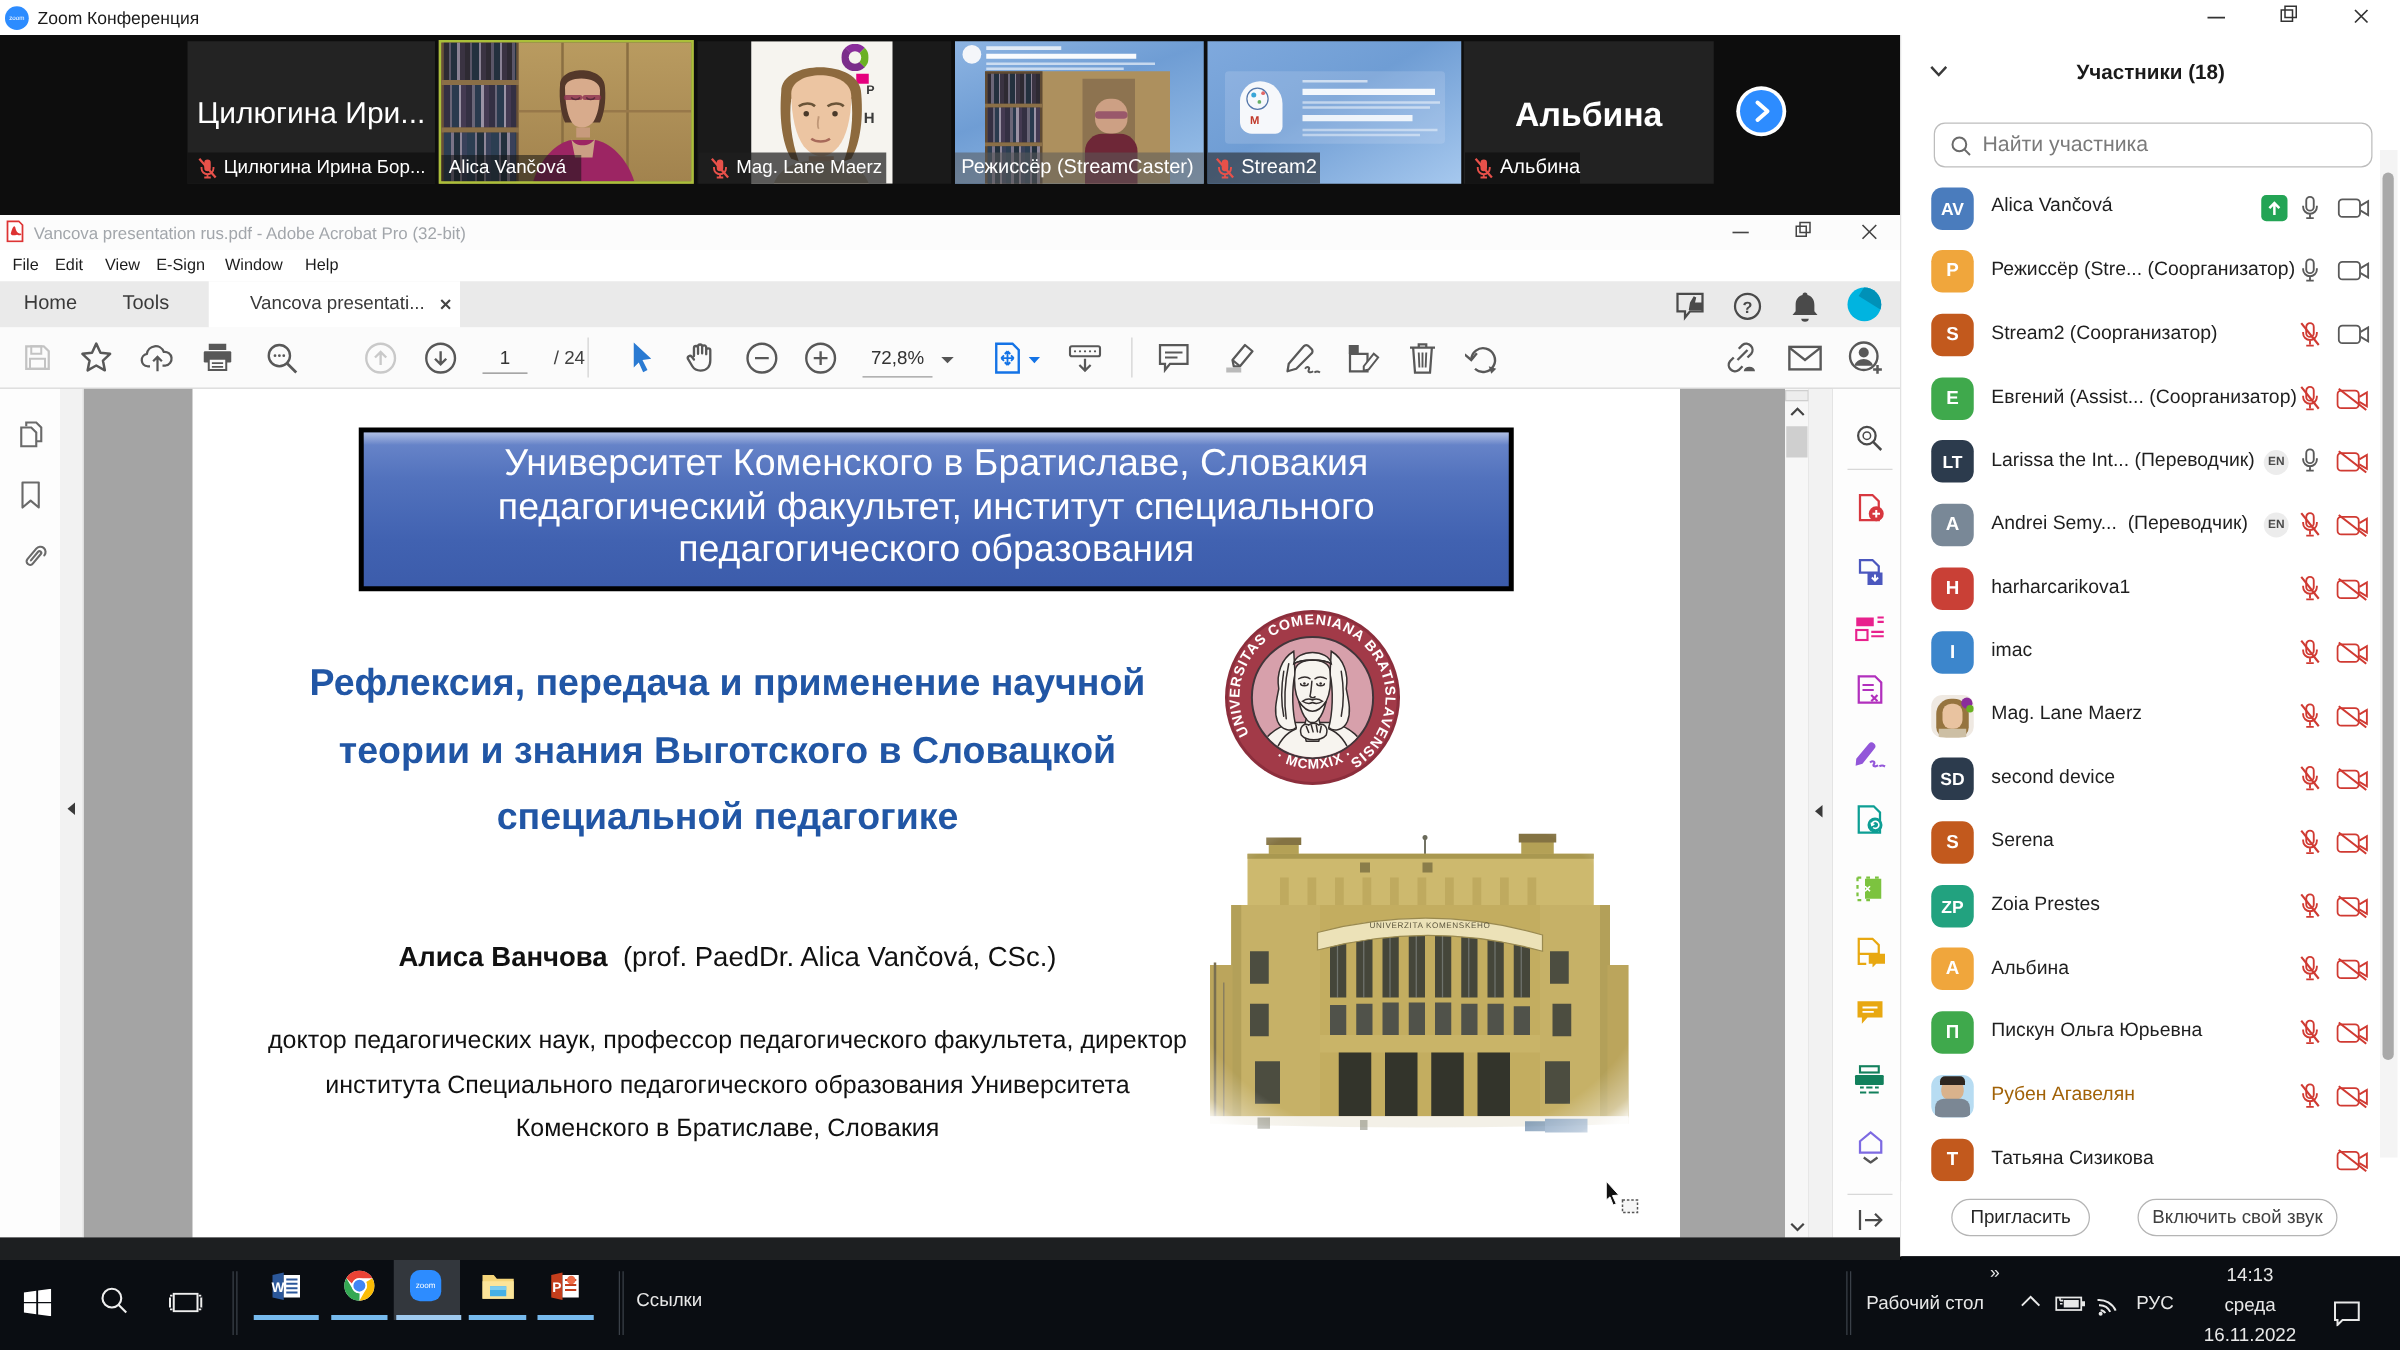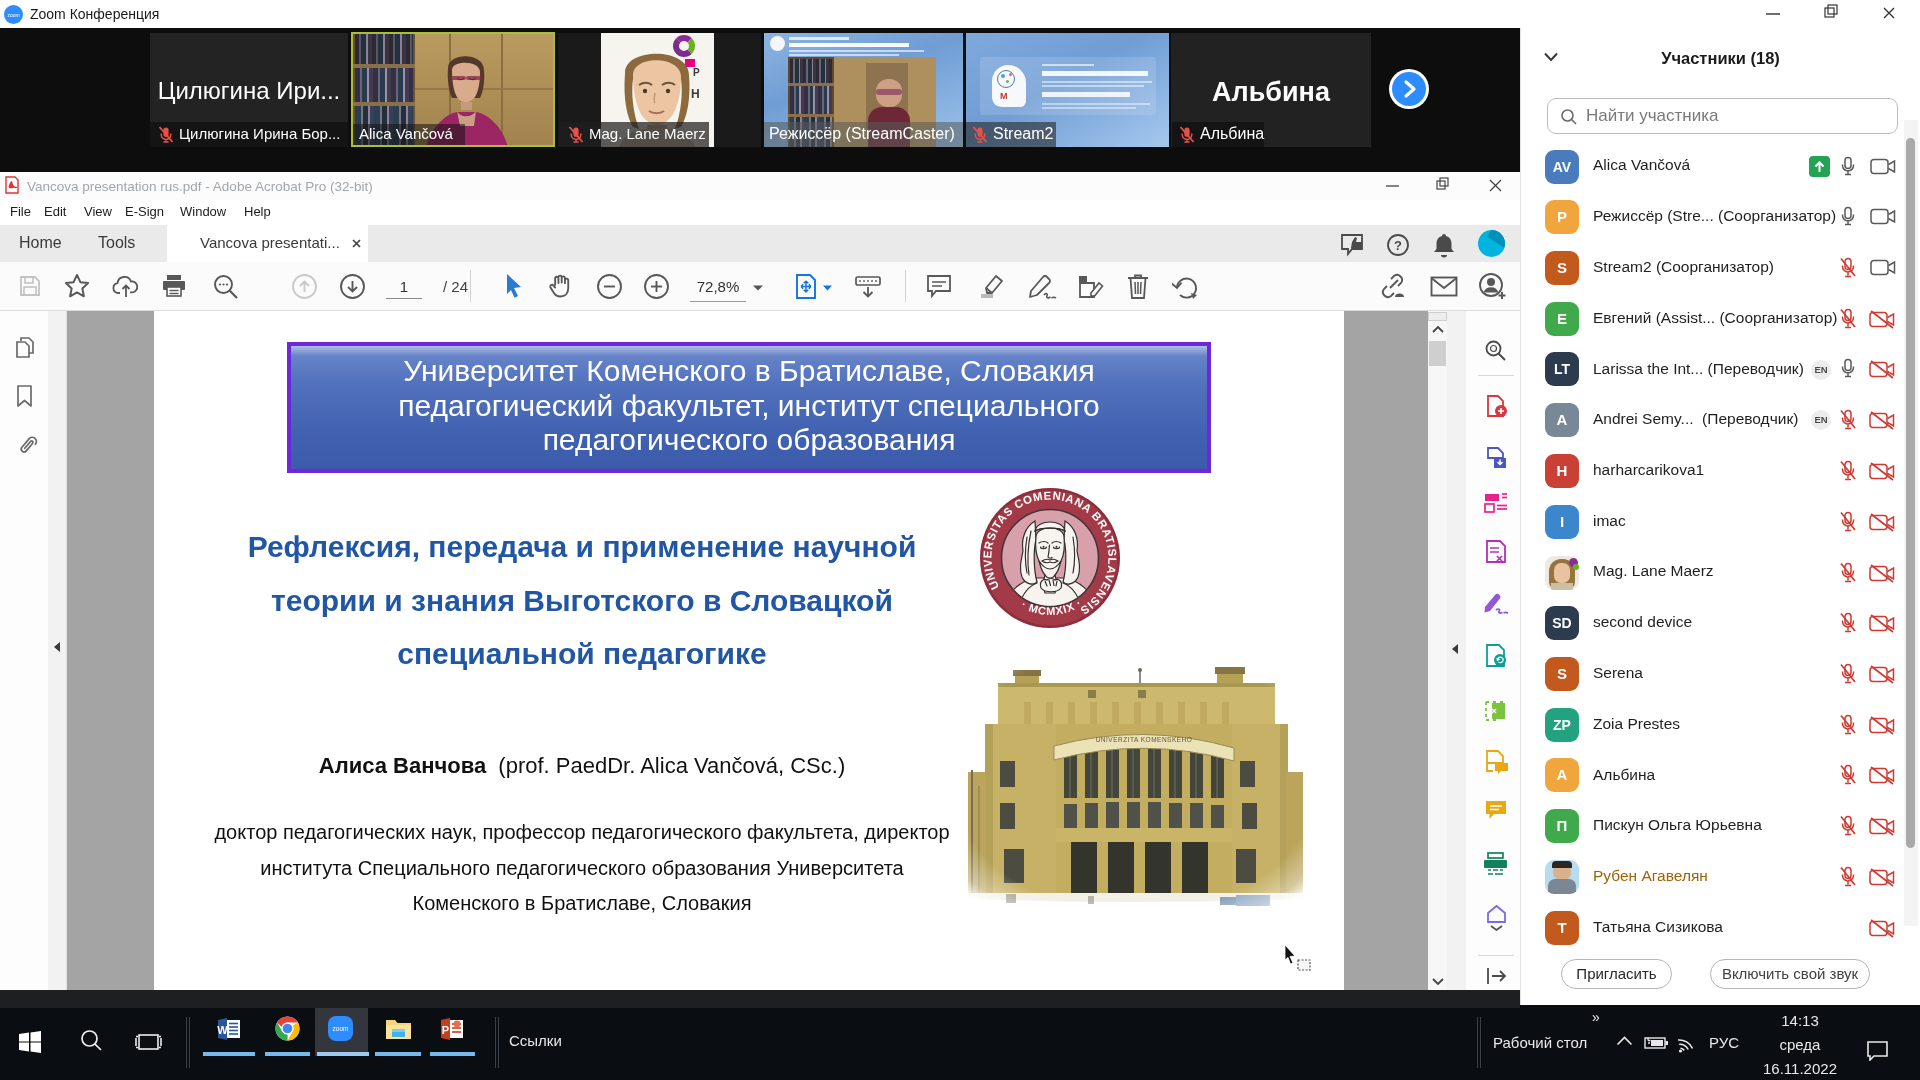--- a/index.html
+++ b/index.html
@@ -387,21 +387,21 @@
       </div>
 
       <svg class="abs" style="left:52px;top:330px;" width="10" height="12">
           <path d="M8 1 L2 6 L8 11 z" fill="#3a3a3a"></path>
         </svg>
 
       <div class="abs" style="left:154px;top:0;width:1190px;height:679px;background:#ffffff;"></div>
 
       <div id="pagecontent">
 
-        <div class="abs" style="left:287px;top:31px;width:924px;height:131px;background:#6d28d9;">
+        <div class="abs" style="left:287px;top:31px;width:924px;height:131px;background:#000000;">
           <div class="abs" style="left:4px;top:4px;width:916px;height:123px;background:linear-gradient(180deg,#6d89cc 0%,#5272bd 30%,#4162b1 70%,#3c5cab 100%);"></div>
           <div class="abs" style="left:4px;top:4px;width:916px;height:10px;background:linear-gradient(180deg,rgba(255,255,255,0.45),rgba(255,255,255,0));"></div>
           <div class="abs" style="left:0px;top:0px;width:924px;height:131px;color:#ffffff;font-size:30px;text-align:center;line-height:34.7px;padding-top:12px;">
             Университет Коменского в Братиславе, Словакия<br>педагогический факультет, институт специального<br>педагогического образования
           </div>
         </div>
 
         <div class="abs" style="left:132px;top:209px;width:900px;text-align:center;font-size:30px;font-weight:bold;color:#2156a5;line-height:53.5px;">
           Рефлексия, передача и применение научной<br>теории и знания Выготского в Словацкой<br>специальной педагогике
         </div>

